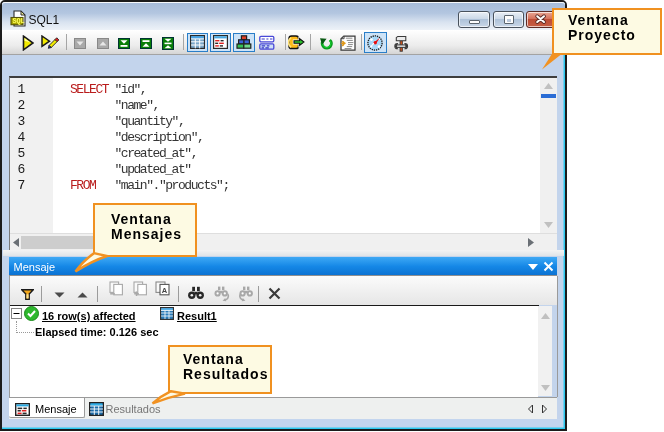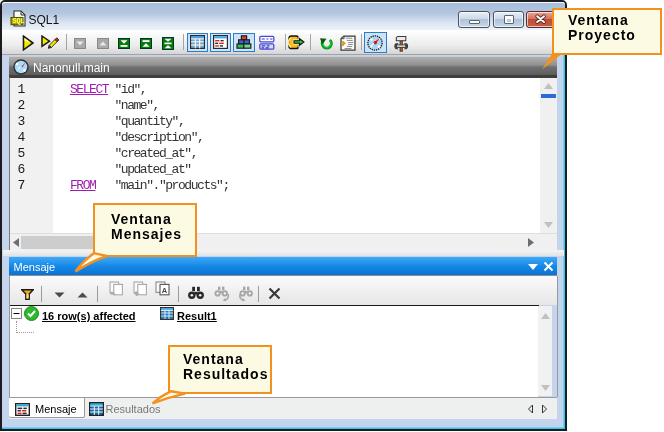--- a/index.html
+++ b/index.html
@@ -32,21 +32,21 @@
   background:linear-gradient(#b0b0b0 0%, #909090 45%, #717171 55%, #5c5c5c 100%);
   border-top:1px solid #cdcdcd; border-bottom:1px solid #3f3f3f; }
 #nano-txt { left:24px; top:4px; font-size:12px; color:#fff; }
 
 #editor { left:7px; top:74px; width:548px; height:174px; background:#fff;
   border-top:2px solid #3e3e3e; border-left:1px solid #7a7a7a; }
 #gutter { left:0; top:0; width:43px; height:155px; background:#f1f1f1; }
 .lnum,.code { font-family:"Liberation Mono", monospace; font-size:13px; letter-spacing:-1.45px; line-height:16px; white-space:pre; }
 #lnums { left:7.5px; top:3.5px; color:#1a1a1a; }
 #code { left:60px; top:3.5px; color:#353535; }
-.kw { color:#a21caf;text-decoration:underline; }
+.kw { color:#b91c1c; }
 #evsb { left:530px; top:0px; width:17px; height:155px; background:#f0f0f0; }
 #evsb .thumb { left:1px; top:16px; width:15px; height:4px; background:#2a6cd5; }
 #ehsb { left:0px; top:155px; width:547px; height:17px; background:#f0f0f0; border-top:1px solid #dedede;}
 #ehsb .thumb { left:11px; top:2px; width:97px; height:13px; background:#cdcdcd; }
 
 #split { left:1px; top:248px; width:561px; height:6px; background:linear-gradient(#f4f4f4,#e0e4e8); }
 
 #mbar { left:7px; top:255px; width:548px; height:18.5px;
   background:linear-gradient(#3fa9f5 0%, #1587e6 50%, #0a70d0 100%); }
 #mbar-txt { left:4.5px; top:4px; font-size:11px; color:#fff; }
@@ -234,32 +234,20 @@
         </div>
       <div class="abs" style="left:389.5px;top:4.5px;">
           <svg width="18" height="17" viewBox="0 0 18 17">
         <rect x="8.1" y="5.6" width="2.2" height="10.6" fill="#f05510" stroke="#3a3a3a" stroke-width="1"></rect>
         <path d="M4.3 2.6 L5.8 1.4 L13.8 1.4 L13.8 5.8 L4.3 5.8 Z" fill="#ececec" stroke="#3a3a3a" stroke-width="1.05"></path>
         <path d="M5.4 8.6 a2.6 2.6 0 1 0 0 5.2 l-1.6 -2.6 z" fill="#e4e4e4" stroke="#3a3a3a" stroke-width="1.05"></path>
         <path d="M13 8.6 a2.6 2.6 0 1 1 0 5.2 l1.6 -2.6 z" fill="#e4e4e4" stroke="#3a3a3a" stroke-width="1.05"></path>
         <rect x="4.6" y="9.9" width="9.2" height="2.5" fill="#e4e4e4" stroke="#3a3a3a" stroke-width="1"></rect>
       </svg>
         </div>
-    </div>
-    <div id="nano" class="abs">
-      <div class="abs" style="left:4px;top:1.5px;">
-          <svg width="16" height="16" viewBox="0 0 16 16">
-        <circle cx="8" cy="8" r="7" fill="#a8dcf8" stroke="#333" stroke-width="1.5"></circle>
-        <circle cx="4" cy="5" r="1.3" fill="#fff"></circle>
-            <circle cx="11.5" cy="11.5" r="1.3" fill="#fff"></circle>
-        <path d="M8.6 7.4 L12.6 3.2 L9.6 8.2 Z" fill="#e81818"></path>
-        <path d="M7.4 8.6 L3.4 12.8 L6.4 7.8 Z" fill="#fff"></path>
-      </svg>
-        </div>
-      <div id="nano-txt" class="abs">Nanonull.main</div>
     </div>
     <div id="editor" class="abs">
       <div id="gutter" class="abs"></div>
       <div id="lnums" class="abs lnum">1<br>2<br>3<br>4<br>5<br>6<br>7</div>
       <div id="code" class="abs code"><span class="kw">SELECT</span> "id",
        "name",
        "quantity",
        "description",
        "created_at",
        "updated_at"
@@ -412,20 +400,21 @@
         </div>
       <div class="abs msgtxt" style="left:32px;top:4px;text-decoration:underline;">16 row(s) affected</div>
       <div class="abs" style="left:149.5px;top:1.5px;">
           <svg width="14" height="13" viewBox="0 0 14 13">
             <rect x="0.6" y="0.6" width="12.8" height="11.8" fill="#2b7cba" stroke="#333" stroke-width="1.2"></rect>
             <rect x="1.2" y="1.2" width="11.6" height="2.2" fill="#5ab4ea"></rect>
             <path d="M1 6 H13 M1 9 H13 M5 3.6 V12 M9 3.6 V12 M1 3.5 H13" stroke="#fff" stroke-width="0.8"></path>
           </svg>
         </div>
       <div class="abs msgtxt" style="left:167px;top:4px;text-decoration:underline;">Result1</div>
+      <div class="abs msgtxt" style="left:25px;top:20.5px;">Elapsed time: 0.126 sec</div>
       <div class="abs" style="left:5.5px;top:15px;width:1px;height:12px;border-left:1px dotted #999;"></div>
       <div class="abs" style="left:5.5px;top:26.5px;width:18px;height:1px;border-top:1px dotted #999;"></div>
     </div>
     <div id="mvsb" class="abs">
       <div class="abs" style="left:2.5px;top:7px;">
           <svg width="9" height="6">
             <path d="M4.5 0 L9 6 L0 6 Z" fill="#c0c0c0"></path>
           </svg>
         </div>
       <div class="abs" style="left:2.5px;top:79px;">

